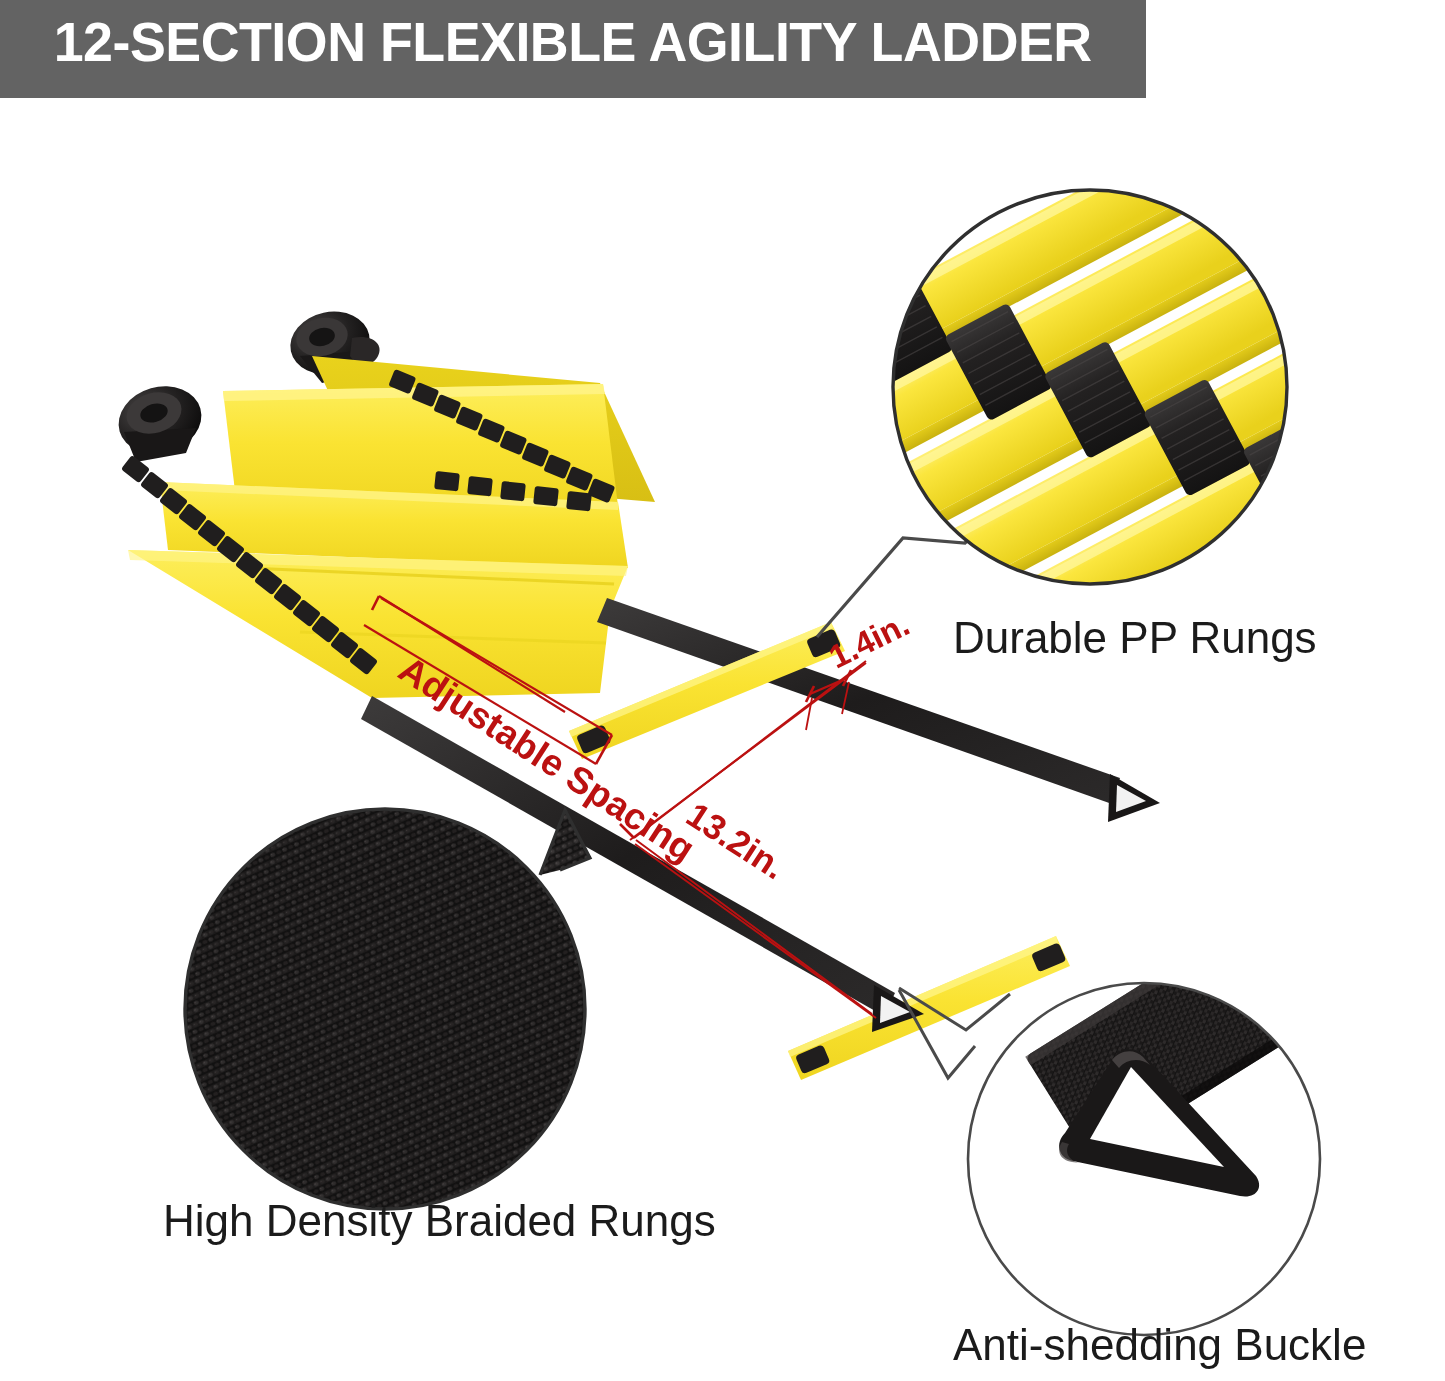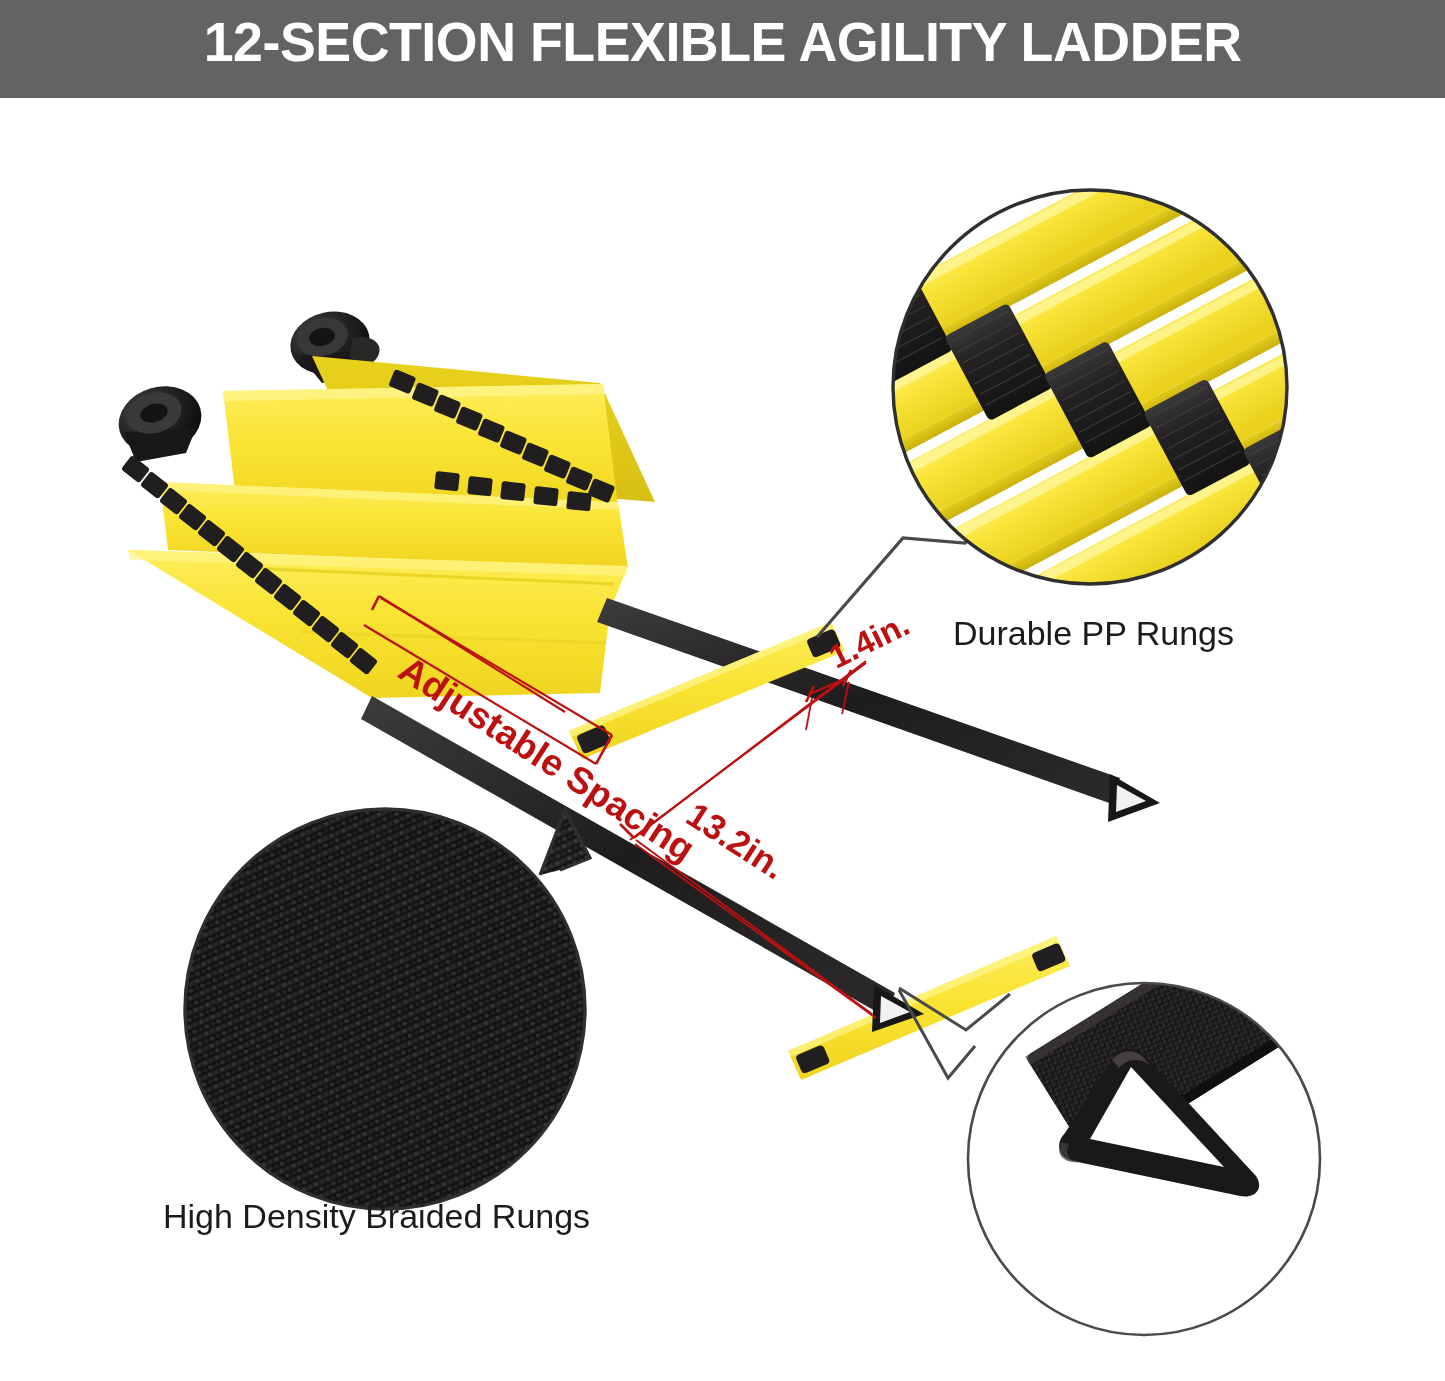--- a/index.html
+++ b/index.html
@@ -13,21 +13,21 @@
     position: relative;
     overflow: hidden;
     font-family: "Liberation Sans", sans-serif;
     -webkit-font-smoothing: antialiased;
   }
 
   
   #header-banner {
     position: absolute;
     left: 0; top: 0;
-    width: 1445px;
+    width: 1146px;
     height: 98px;
     background: #636363;
     display: flex;
     align-items: center;
     justify-content: center;
     box-sizing: border-box;
     padding-bottom: 16px;
   }
   #header-title {
     color: #ffffff;
@@ -47,21 +47,21 @@
     width: 1445px;
     height: 1283px;
   }
   #art-svg { position: absolute; left: 0; top: 0; }
 
   
   .caption {
     position: absolute;
     color: #1b1b1b;
     font-family: "Liberation Sans", sans-serif;
-    font-size: 34px;
+    font-size: 44px;
     font-weight: 400;
     white-space: nowrap;
     line-height: 1;
   }
   #caption-rungs   { left: 953px; top: 518px; }
   #caption-tape    { left: 163px; top: 1101px; }
   #caption-buckle  { left: 953px; top: 1225px; }
 
   
   .dim-label {
@@ -384,14 +384,15 @@
   <div class="dim-label" id="dim-adjustable">Adjustable Spacing</div>
 
   <div class="dim-label" id="dim-132">13.2in.</div>
 
   <div class="dim-label" id="dim-14">1.4in.</div>
 
   <div class="caption" id="caption-rungs">Durable PP Rungs</div>
 
   <div class="caption" id="caption-tape">High Density Braided Rungs</div>
 
+  <div class="caption" id="caption-buckle">Anti-shedding Buckle</div>
 
 </div>
 
 </body></html>

